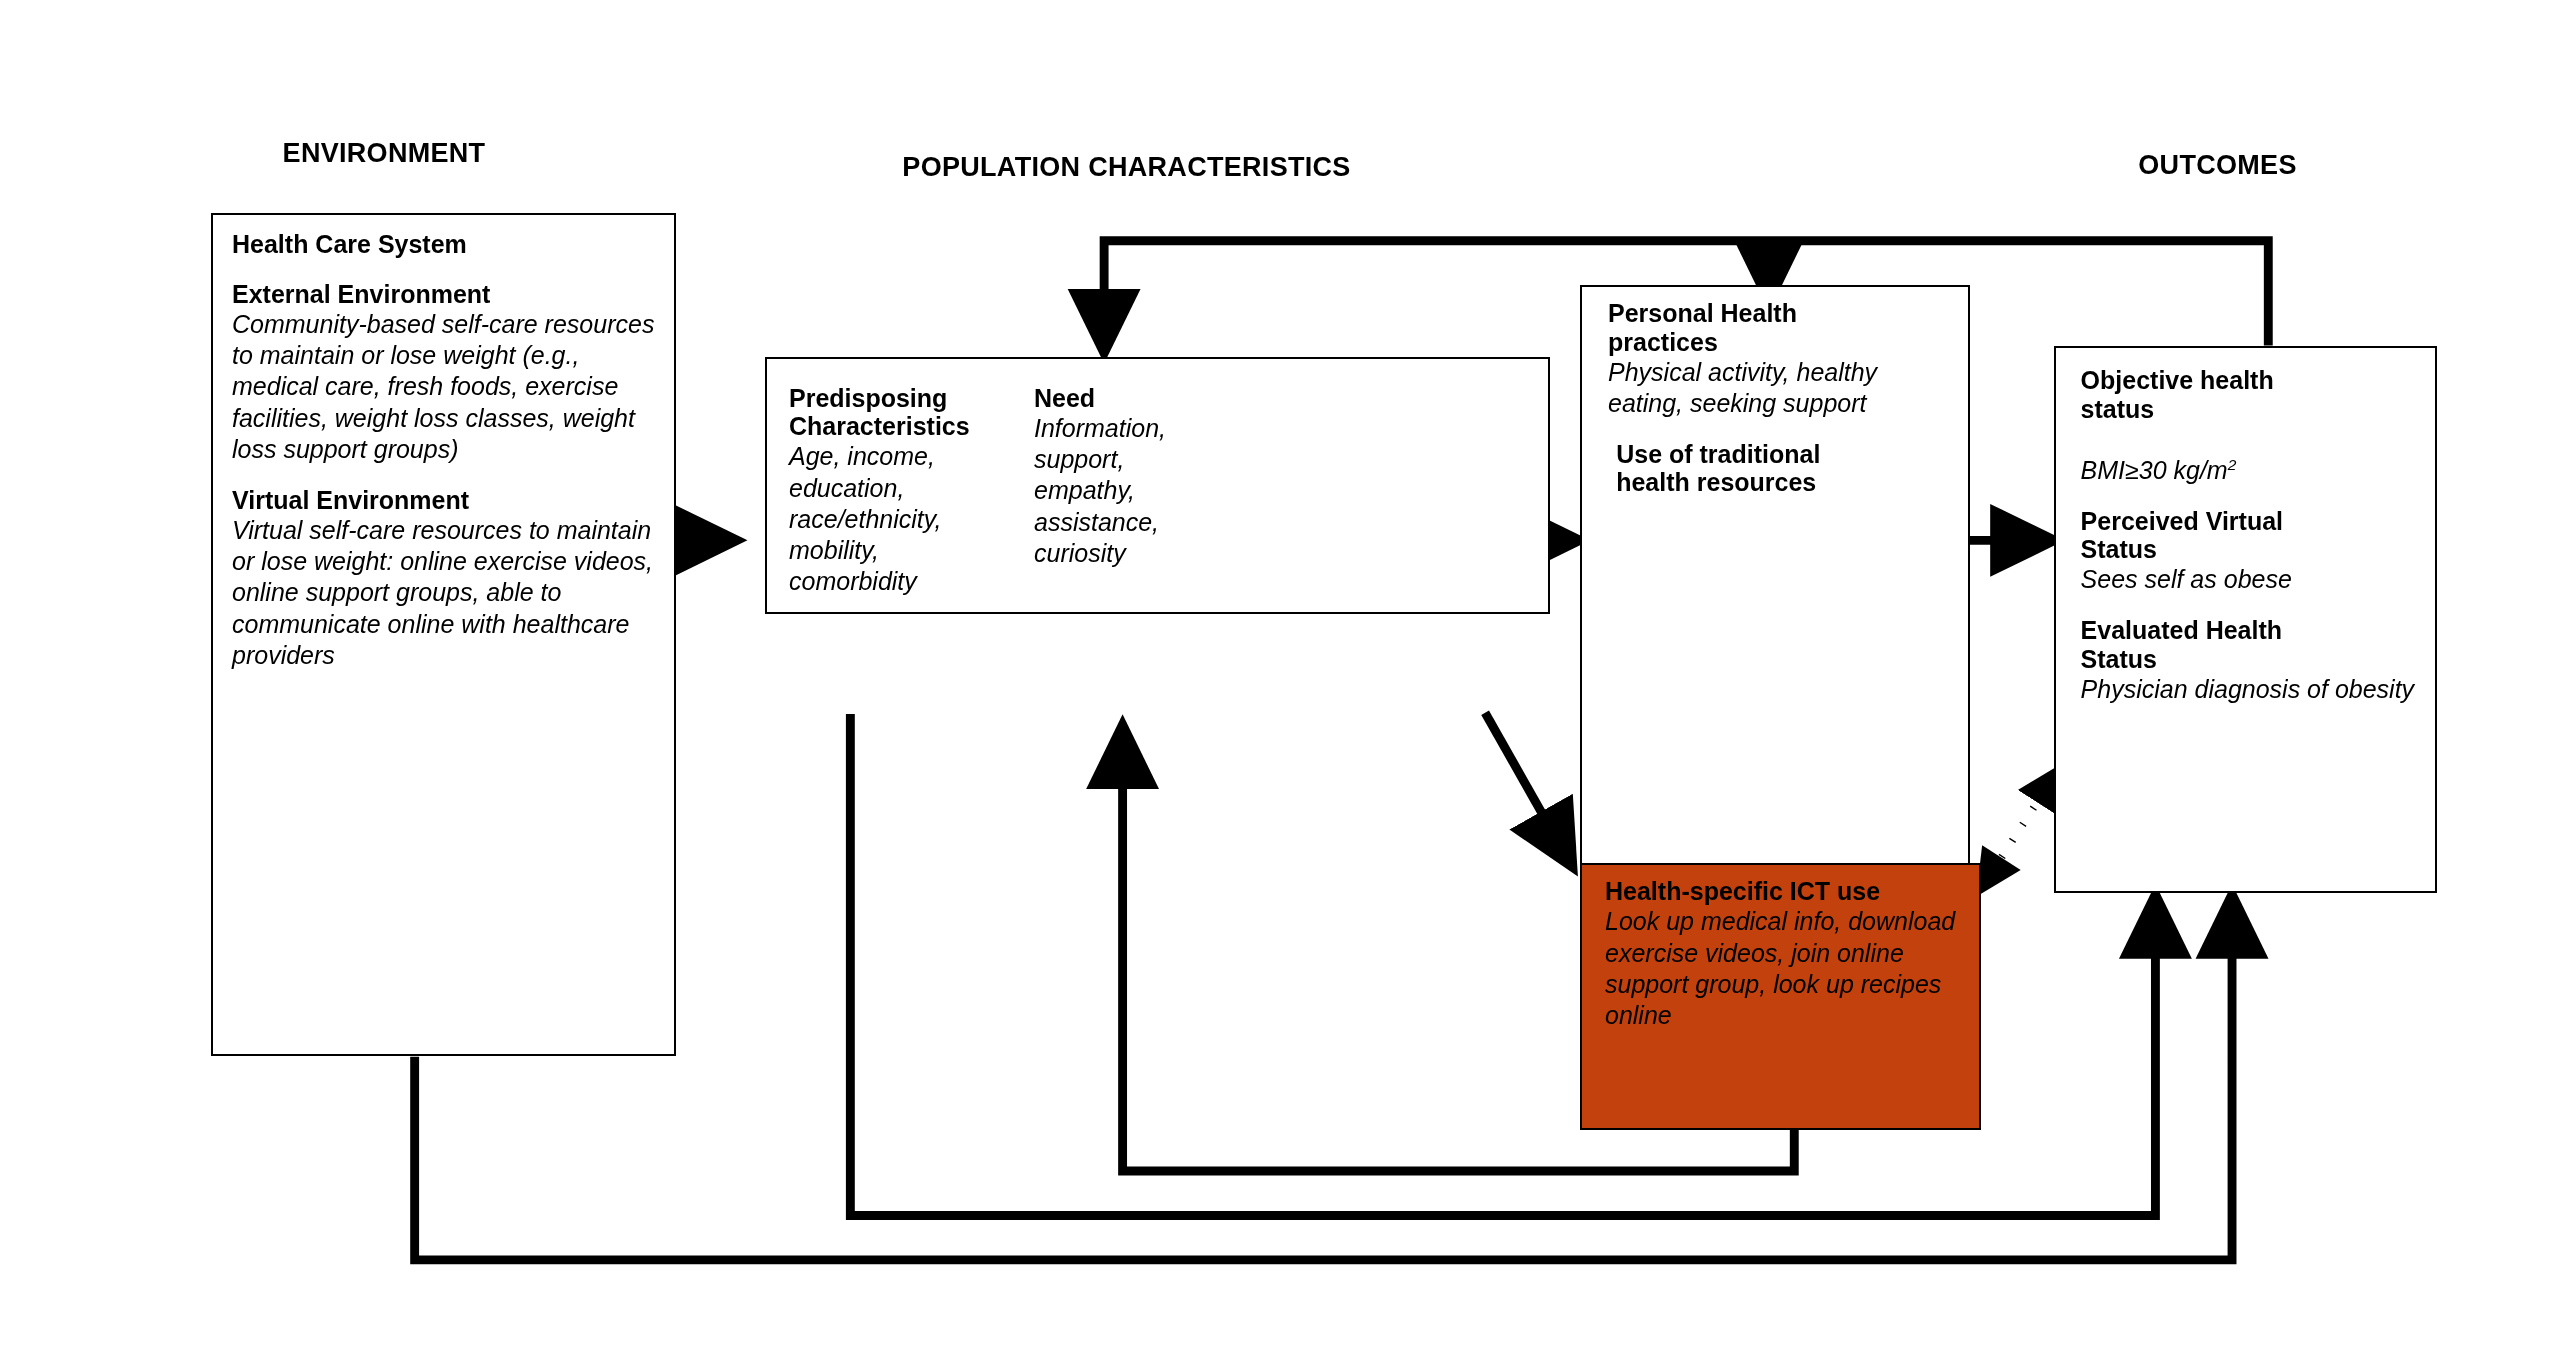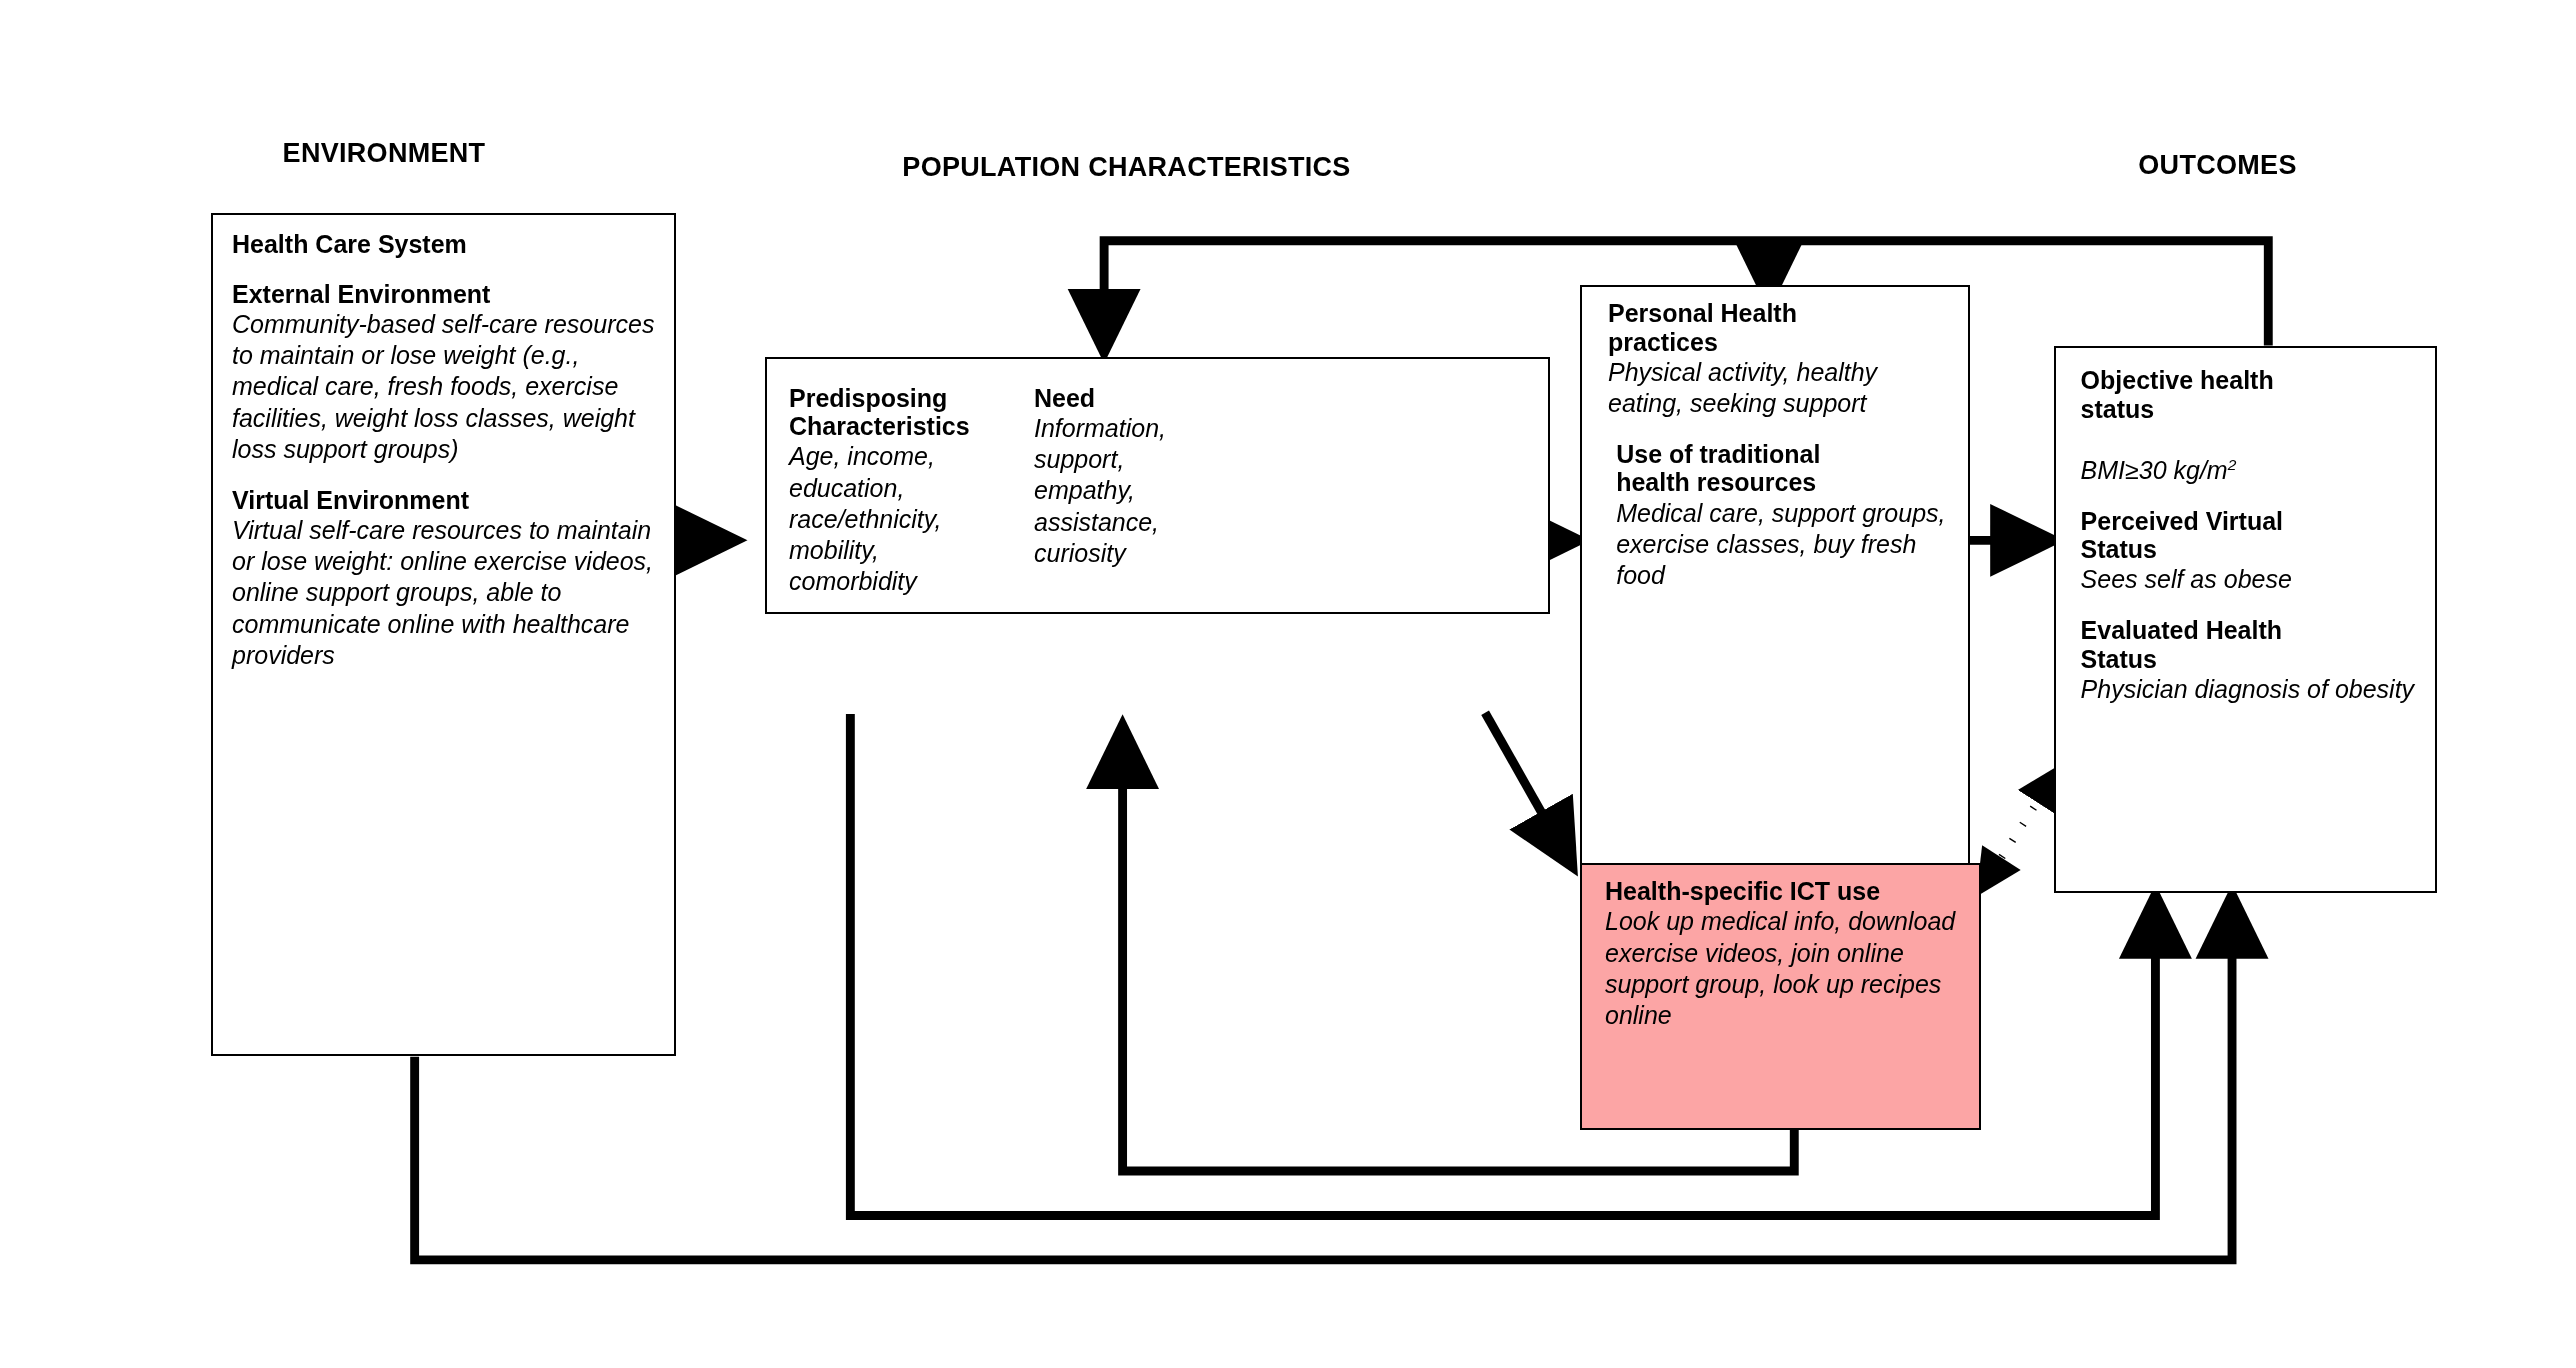--- a/index.html
+++ b/index.html
@@ -22,21 +22,21 @@
     text-align:center;
     line-height:1;
   }
 
   .node {
     position:absolute;
     border:2.1px solid #000;
     background:#ffffff;
     padding:15px 18px 12.3px 19px;
   }
-  .node.shaded { background:#fca5a5; }
+  .node.shaded { background:#c2410c; }
 
   .hd {
     font-weight:bold;
     font-size:25px;
     line-height:1.14;
     margin:0 0 0.7px 0;
     white-space:pre-line;
   }
   .bd {
     font-style:italic;
@@ -146,21 +146,20 @@
     </div>
   </div>
 
   <div class="node" style="left:1545px; top:285px; width:390px; height:616px; padding:12.3px 11px 9.6px 26px;">
     <div class="hd">Personal Health
 practices</div>
     <div class="bd">Physical activity, healthy eating, seeking support</div>
     <div class="gap"></div>
     <div class="hd" style="padding-left:8.2px;">Use of traditional
 health resources</div>
-    <div class="bd" style="padding-left:8.2px;">Medical care, support groups, exercise classes, buy fresh food</div>
   </div>
 
   <div class="node shaded" style="left:1545px; top:863px; width:401px; height:267px; padding:12.3px 9.6px 6.8px 23px; border-width:2.1px;">
     <div class="hd">Health-specific ICT use</div>
     <div class="bd">Look up medical info, download exercise videos, join online support group, look up recipes online</div>
   </div>
 
   <div class="node" style="left:2019px; top:346px; width:383px; height:547px; padding:18px 11px 9.6px 24.6px;">
     <div class="hd">Objective health
 status</div>

